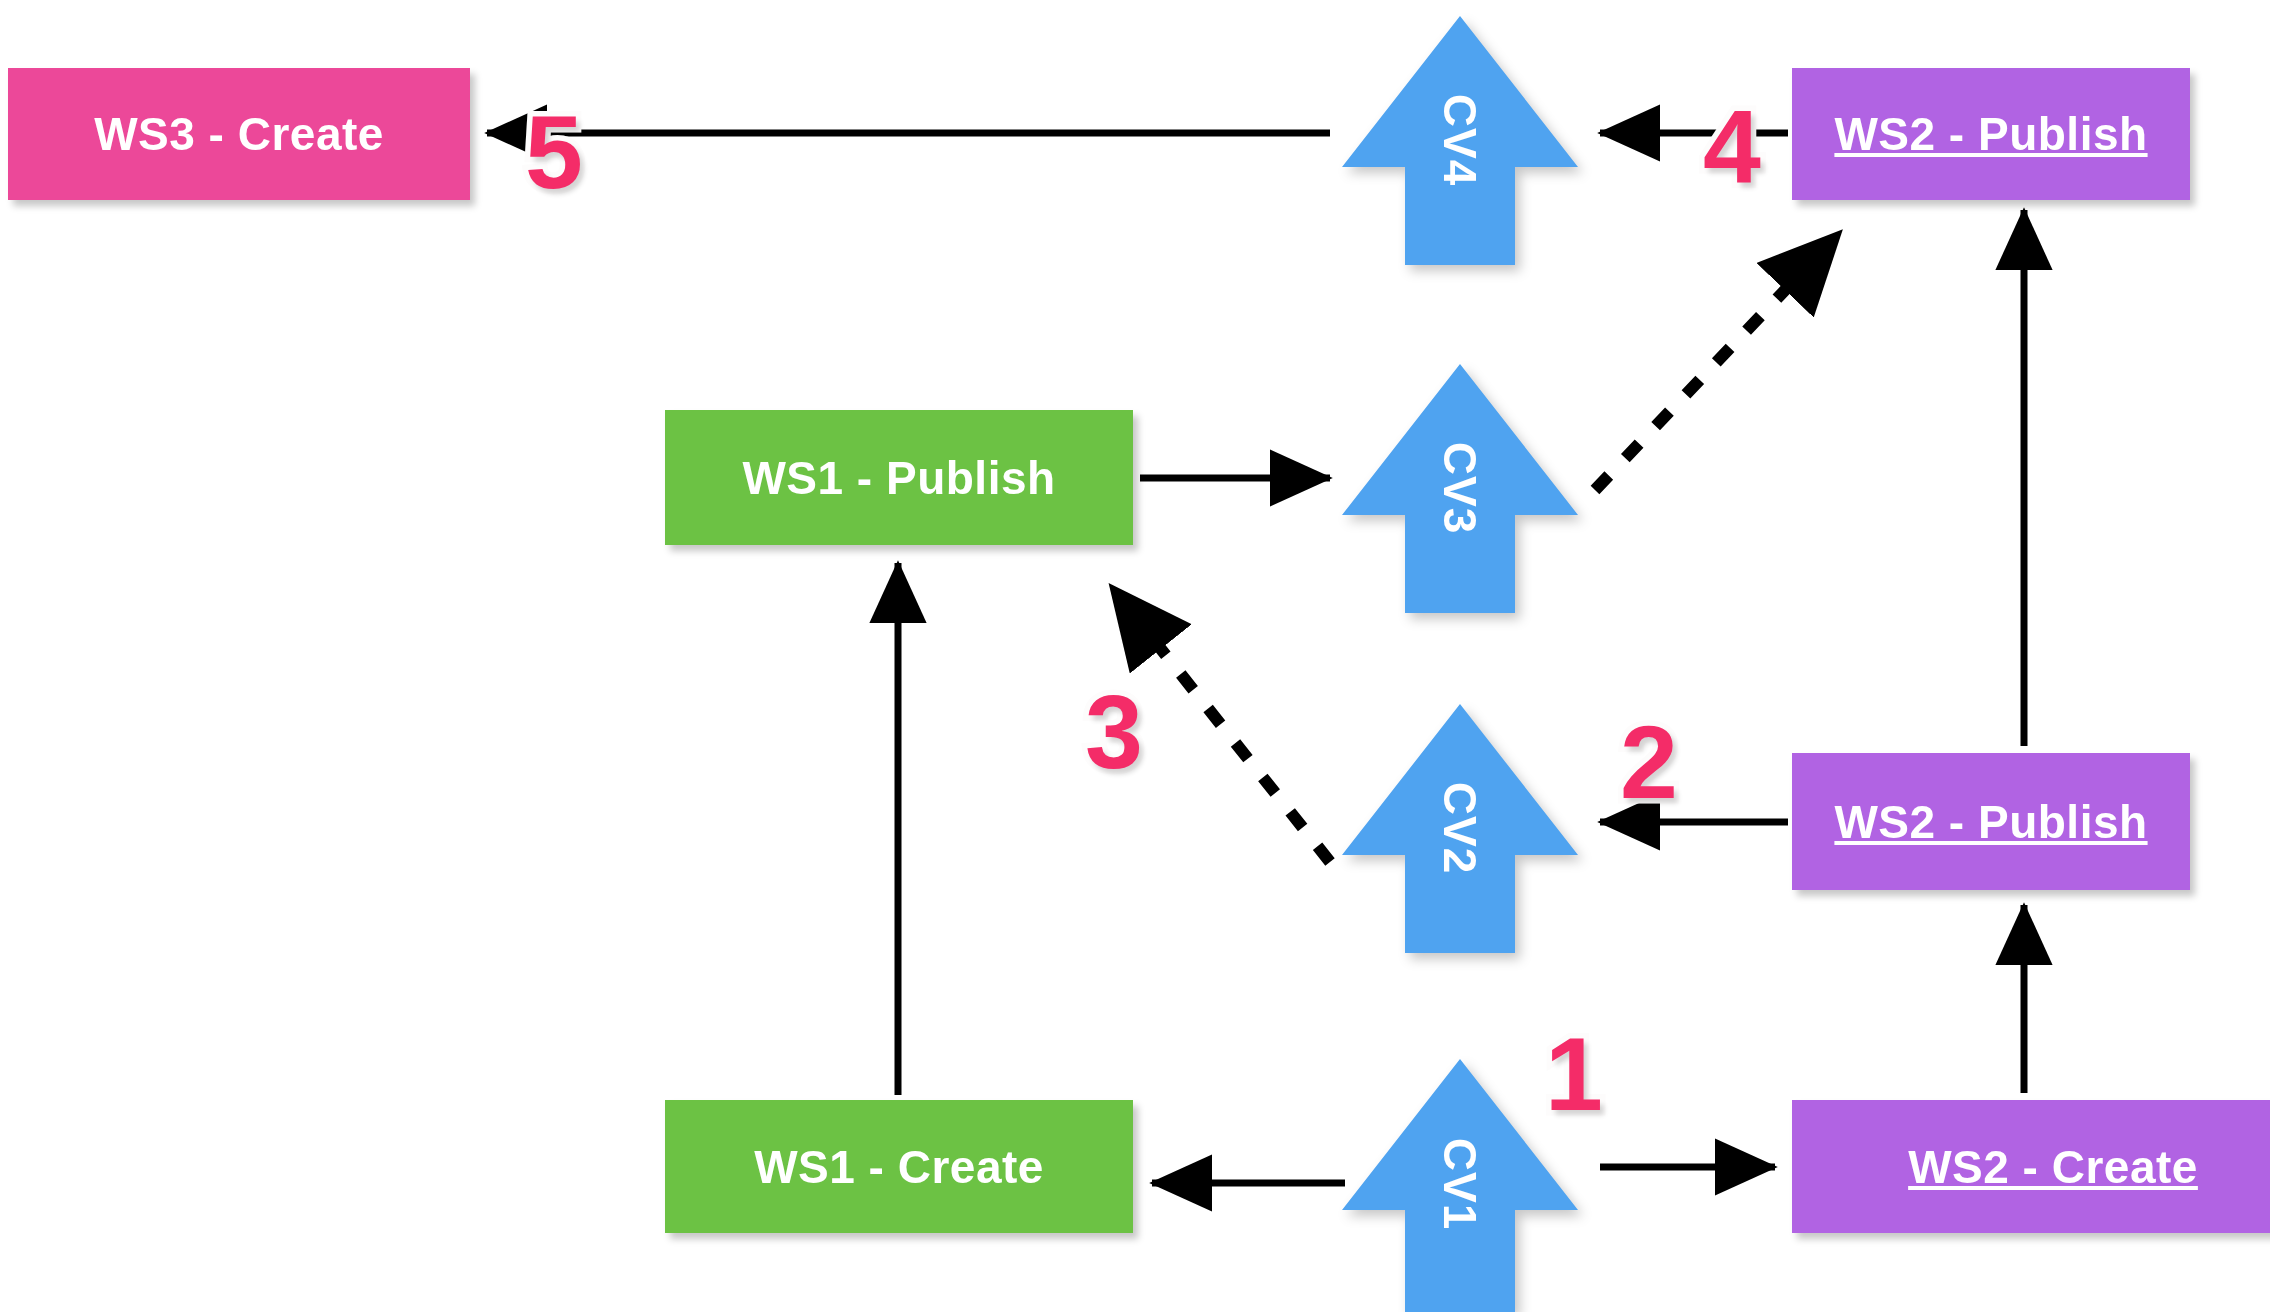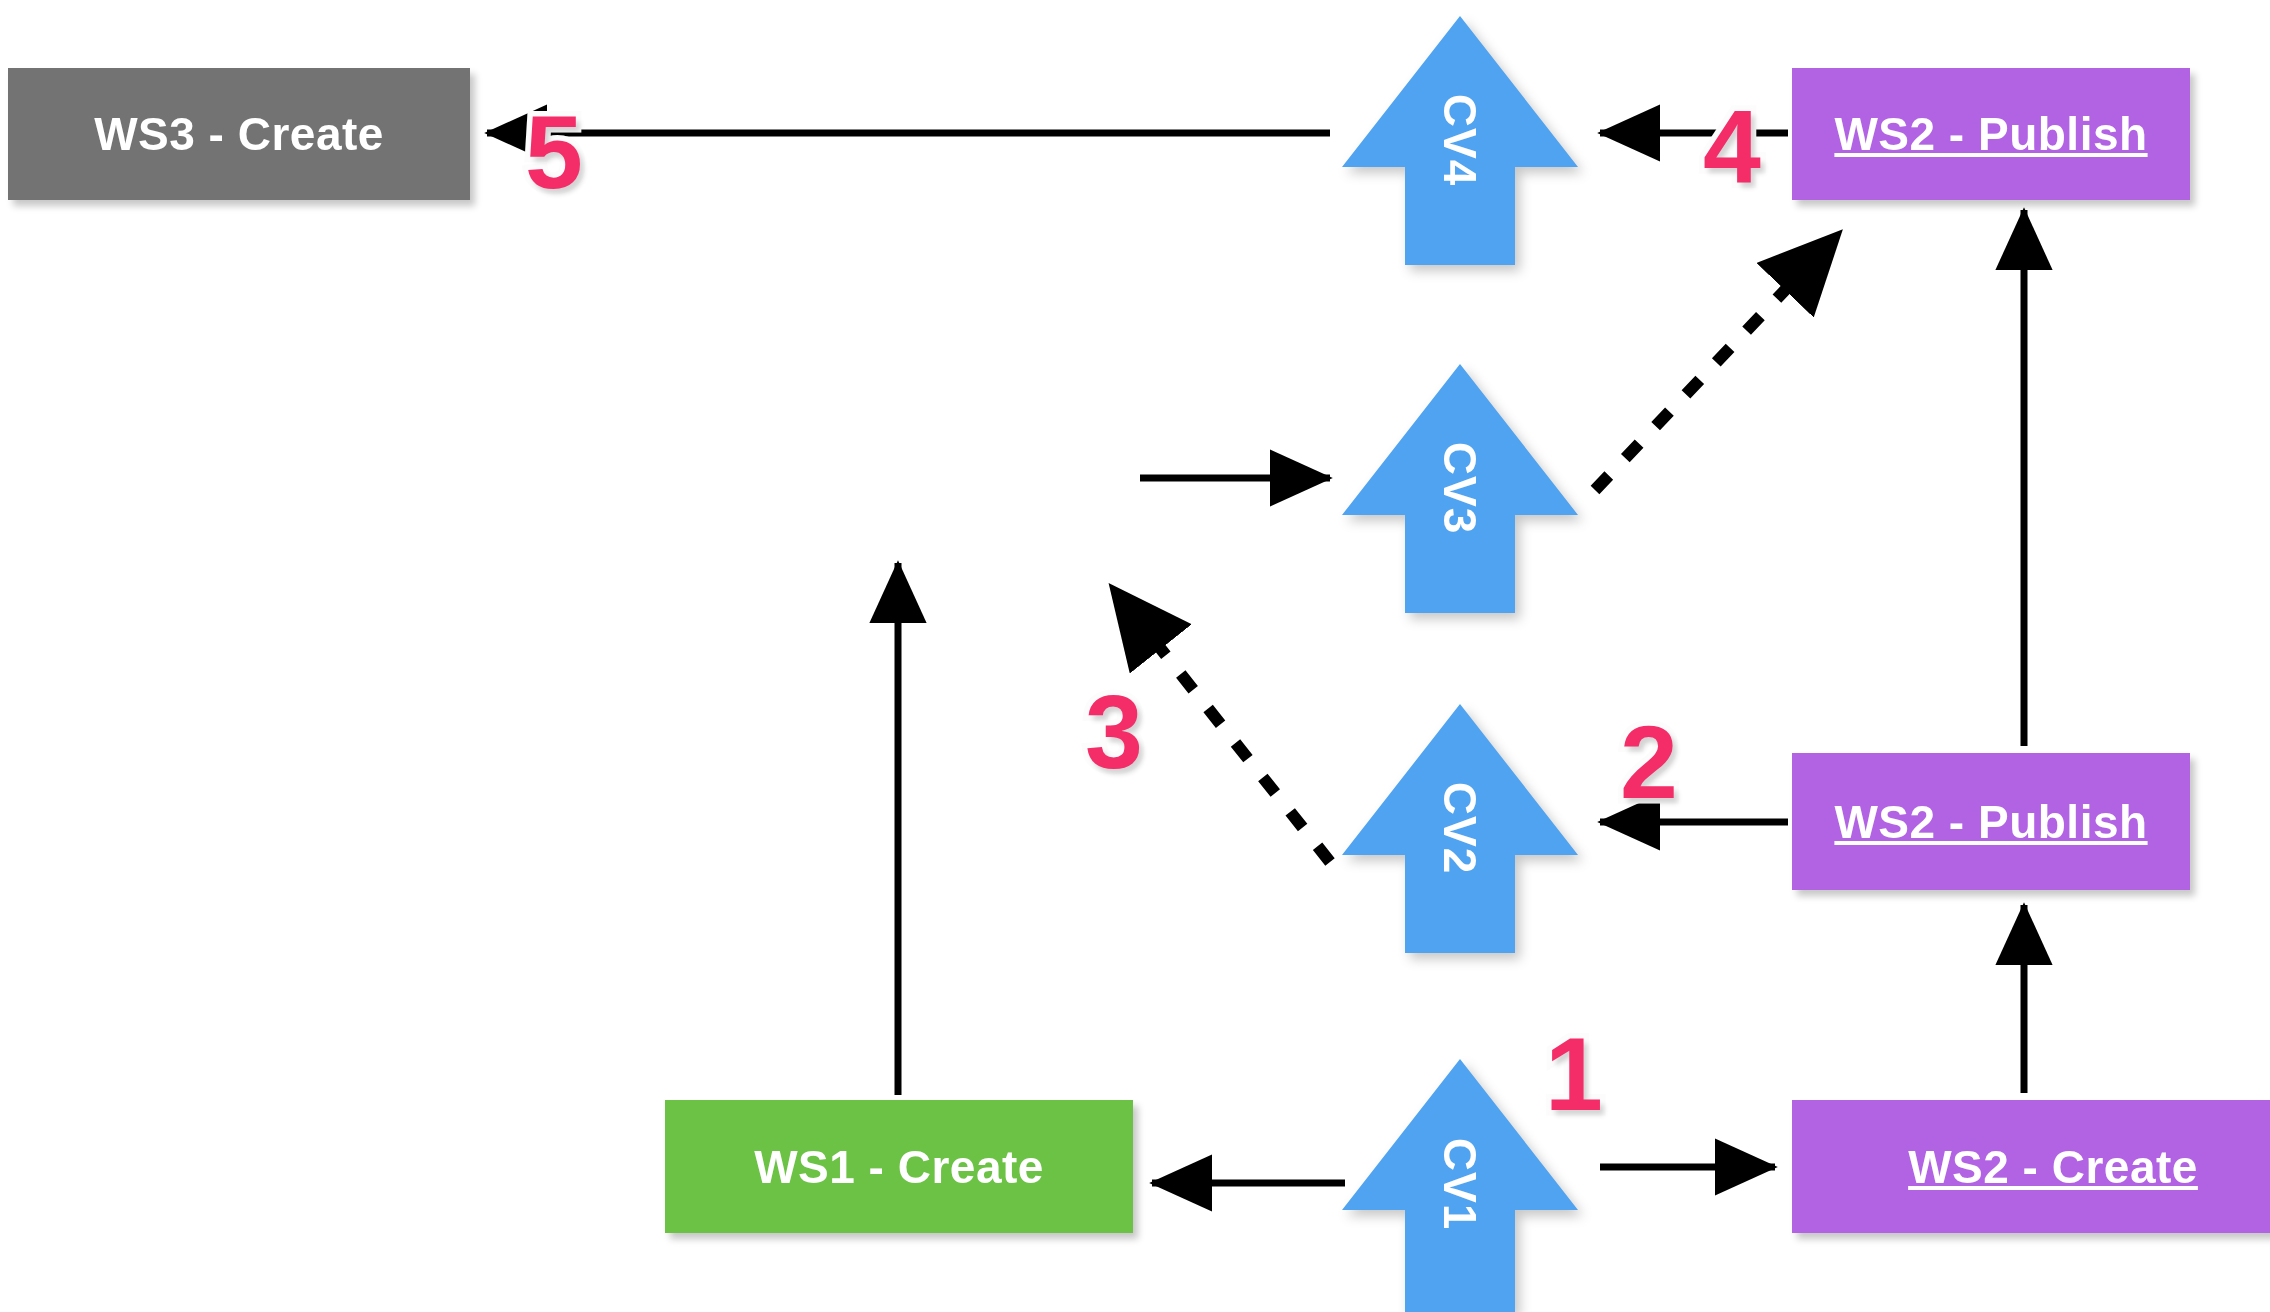--- a/index.html
+++ b/index.html
@@ -26,21 +26,21 @@
     align-items: center;
     justify-content: center;
     color: #ffffff;
     font-weight: bold;
     font-size: 46px;
     letter-spacing: 0.5px;
     box-shadow: 5px 6px 7px rgba(0,0,0,0.22);
     white-space: nowrap;
     user-select: none;
   }
-  .box.orange { background: #737373; }
+  .box.orange { background: #ec4899; }
   .box.green  { background: #6CC244; }
   .box.purple { background: #B163E3; text-decoration: underline; }
 
   
   .cv {
     position: absolute;
     filter: drop-shadow(5px 6px 6px rgba(0,0,0,0.22));
   }
   .cv svg { display: block; overflow: visible; }
   .cv-label {
@@ -124,20 +124,23 @@
   </svg>
 
   <div class="box orange" style="left:8px; top:68px; width:462px; height:132px;">
     <span>WS3 - Create</span>
   </div>
 
   <div class="box purple" style="left:1792px; top:68px; width:398px; height:132px;">
     <span>WS2 - Publish</span>
   </div>
 
+  <div class="box green" style="left:665px; top:410px; width:468px; height:135px;">
+    <span>WS1 - Publish</span>
+  </div>
 
   <div class="box purple" style="left:1792px; top:753px; width:398px; height:137px;">
     <span>WS2 - Publish</span>
   </div>
 
   <div class="box green" style="left:665px; top:1100px; width:468px; height:133px;">
     <span>WS1 - Create</span>
   </div>
 
   <div class="box purple" style="left:1792px; top:1100px; width:464px; height:133px;padding-left:29px;">

